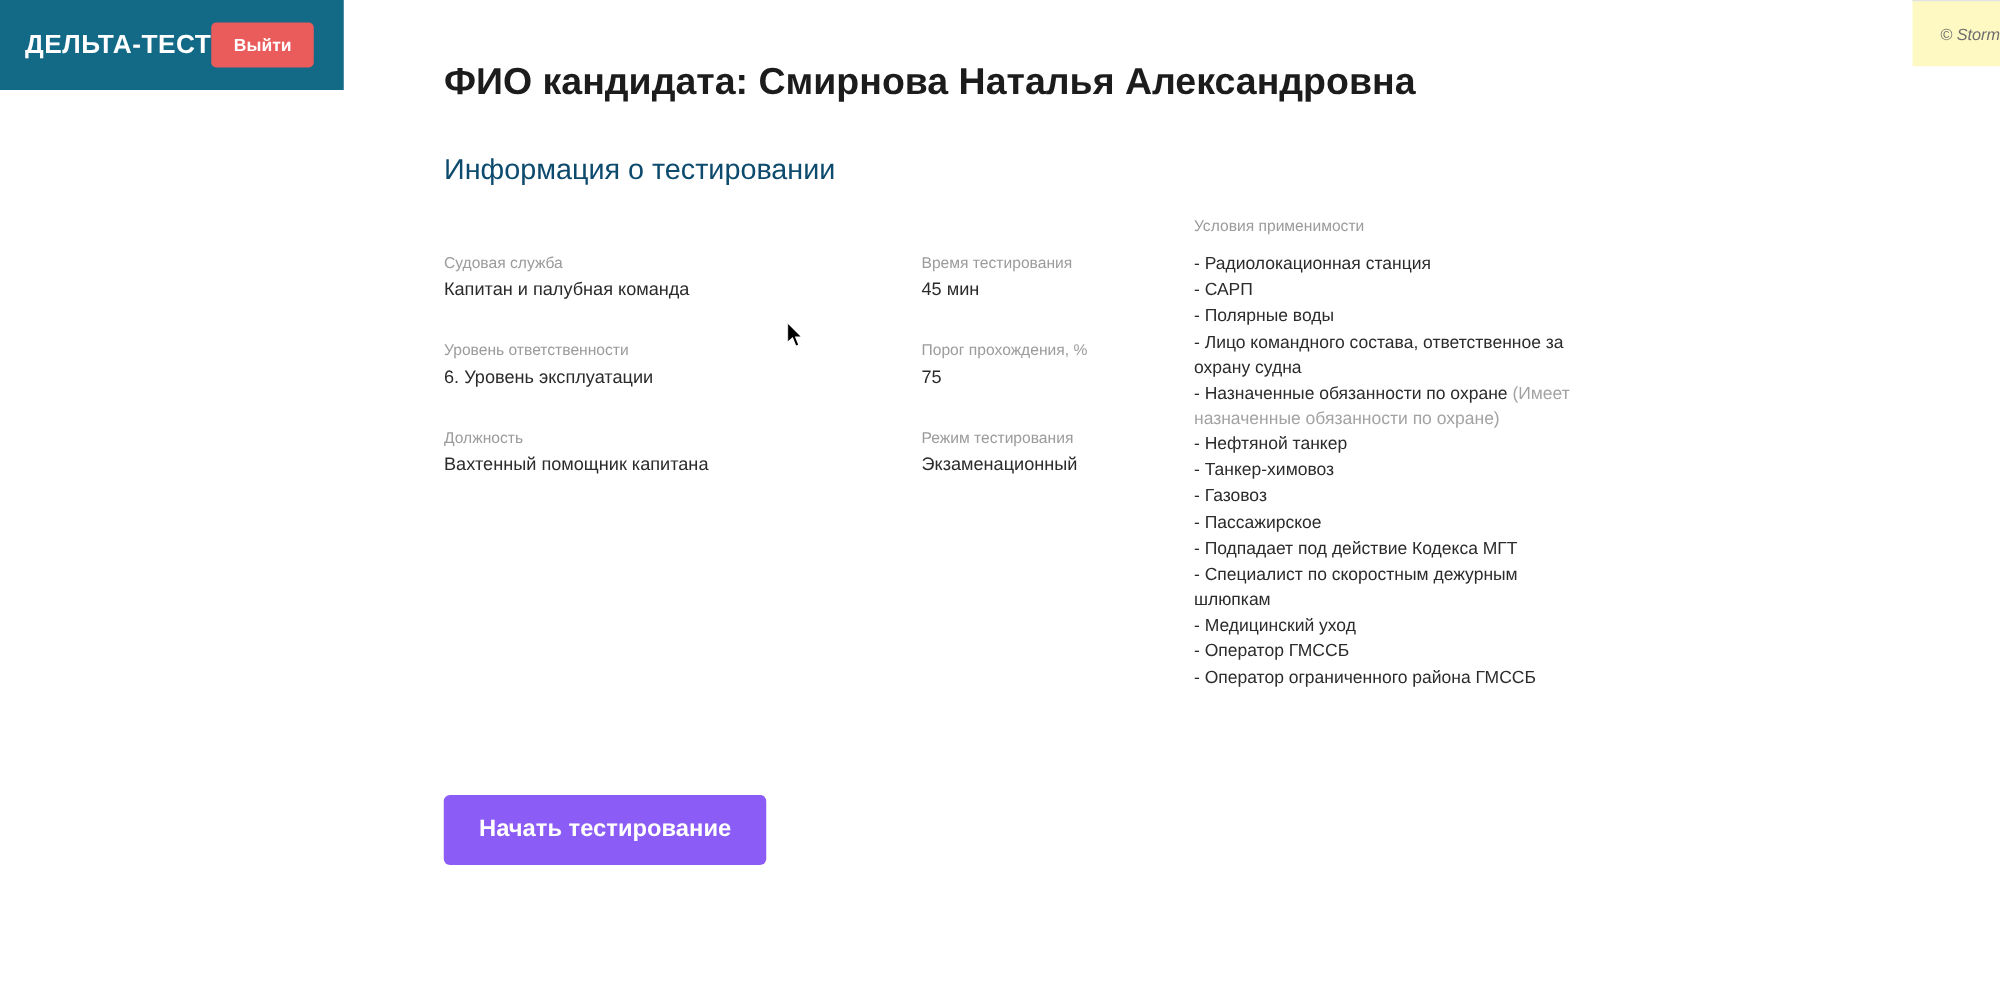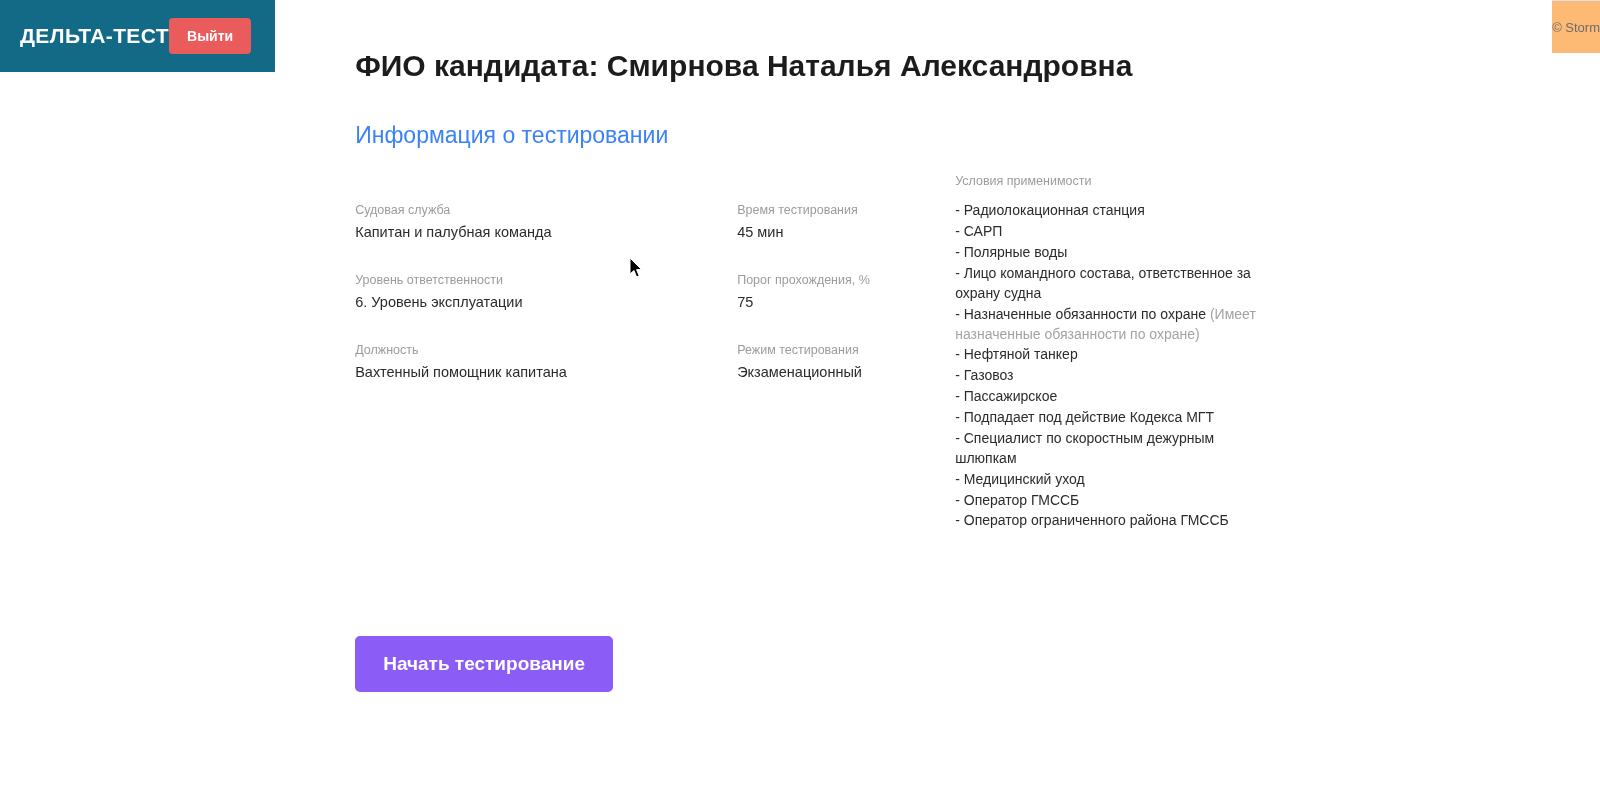--- a/index.html
+++ b/index.html
@@ -59,21 +59,21 @@
   .candidate-title {
     font-size: 30px;
     font-weight: bold;
     color: #1c1c1c;
     margin: 48px 0 0 0;
     line-height: 1.2;
   }
   .section-title {
     font-size: 23px;
     font-weight: normal;
-    color: #3b82f6;
+    color: #0c4a6e;
     margin: 38px 0 0 0;
   }
 
   .info-grid {
     display: flex;
     margin-top: 24px;
   }
   .col-1 { width: 382px; }
   .col-2 { width: 218px; }
   .col-3 { width: 330px; }
@@ -118,23 +118,25 @@
     padding: 17px 28px;
     cursor: pointer;
     font-family: "Liberation Sans", sans-serif;
   }
 
   
   .footer {
     flex: 0 0 auto;
     height: 53px;
     border-top: 1px solid #e2e2e2;
-    background: #fdba74;
+    background: #fef9c3;
     display: flex;
     align-items: center;
+    padding-left: 22px;
+    font-style: italic;
   }
   .footer-text {
     font-size: 13px;
     color: #6d6d6d;
   }
 
   
   .cursor {
     position: absolute;
     left: 355px;
@@ -193,20 +195,21 @@
 
       <div class="col-3">
         <div class="field-label">Условия применимости</div>
         <div class="cond-list">
             <p class="cond-item"><span>- Радиолокационная станция</span></p>
             <p class="cond-item"><span>- САРП</span></p>
             <p class="cond-item"><span>- Полярные воды</span></p>
             <p class="cond-item"><span>- Лицо командного состава, ответственное за охрану судна</span></p>
             <p class="cond-item"><span>- Назначенные обязанности по охране</span> <span class="muted">(Имеет назначенные обязанности по охране)</span></p>
             <p class="cond-item"><span>- Нефтяной танкер</span></p>
+            <p class="cond-item"><span>- Танкер-химовоз</span></p>
             <p class="cond-item"><span>- Газовоз</span></p>
             <p class="cond-item"><span>- Пассажирское</span></p>
             <p class="cond-item"><span>- Подпадает под действие Кодекса МГТ</span></p>
             <p class="cond-item"><span>- Специалист по скоростным дежурным шлюпкам</span></p>
             <p class="cond-item"><span>- Медицинский уход</span></p>
             <p class="cond-item"><span>- Оператор ГМССБ</span></p>
             <p class="cond-item"><span>- Оператор ограниченного района ГМССБ</span></p>
           </div>
       </div>
 

